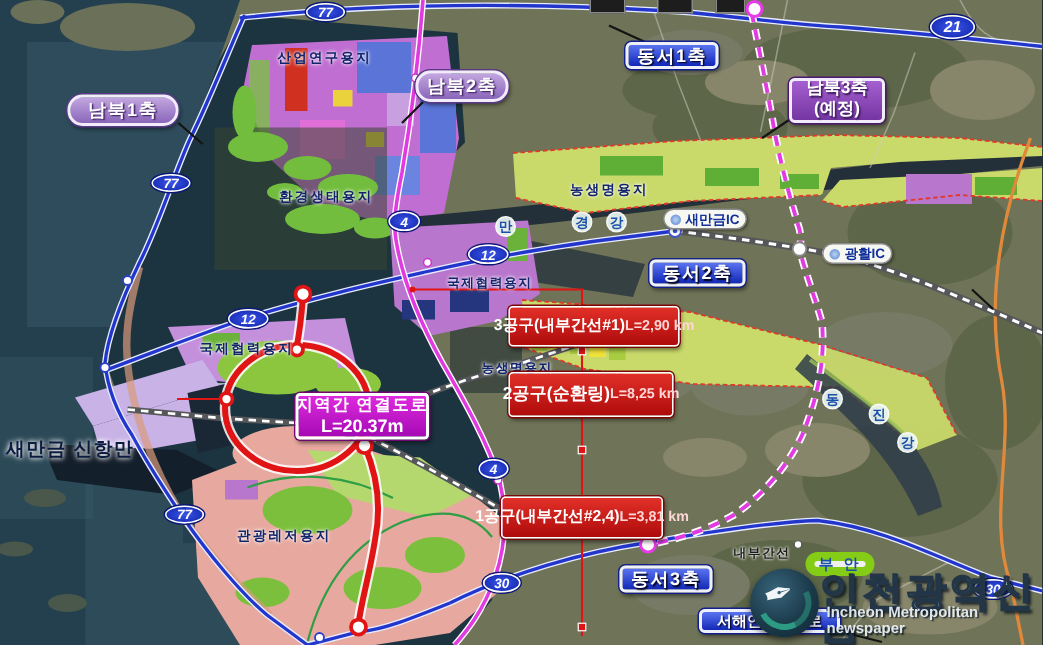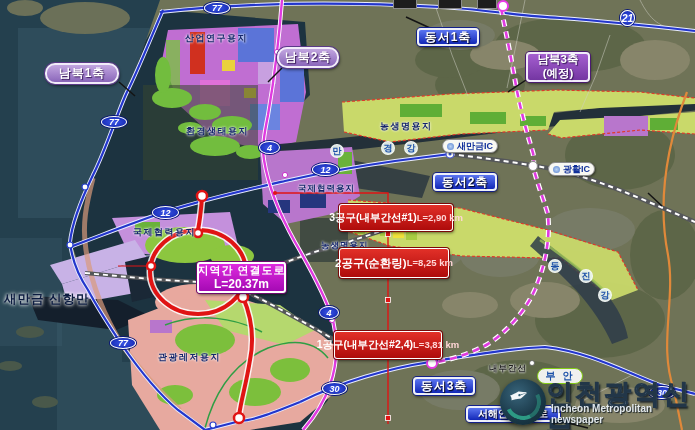--- a/index.html
+++ b/index.html
@@ -34,21 +34,21 @@
        border:1px solid rgba(240,248,255,.7);}
   .area-lbl{color:#13246a;font-weight:bold;font-size:9px;letter-spacing:1.5px;
        text-shadow:0 0 2px rgba(255,255,255,.95),0 0 3px rgba(255,255,255,.8);}
   .port-lbl{color:#0c1c40;font-weight:bold;font-size:12.5px;letter-spacing:1px;
        text-shadow:0 0 3px rgba(255,255,255,.95),0 0 4px rgba(255,255,255,.9);}
   .small-lbl{color:#1c1c1c;font-weight:bold;font-size:8.5px;letter-spacing:1px;
        text-shadow:0 0 2px #fff,0 0 2px #fff;}
   .river-c{width:14px;height:14px;border-radius:50%;background:rgba(233,244,240,.92);color:#1a50a8;
        font-weight:bold;font-size:9px;border:1px solid rgba(255,255,255,.65);}
   .buan-pill{background:rgba(252,252,252,.92);border-radius:9px;color:#1a50a8;font-weight:bold;
-       font-size:10px;letter-spacing:2px;border:1px solid #84cc16;z-index:4;}
+       font-size:10px;letter-spacing:2px;border:6px solid #84cc16;z-index:4;}
   .top-cut{position:absolute;background:#1d1d1d;border:1px solid #8a8a8a;border-top:none;z-index:5;}
   .wm-logo{position:absolute;width:46px;height:46px;border-radius:50%;z-index:9;
        background:radial-gradient(circle at 38% 32%,#38647a 0%,#1b3a4a 55%,#0e2630 100%);
        box-shadow:0 2px 5px rgba(0,0,0,.5);}
   .wm-swirl{position:absolute;inset:5px;border-radius:50%;border:4px solid transparent;
        border-bottom-color:#2d9a84;border-right-color:rgba(45,154,132,.55);transform:rotate(18deg);}
   .wm-pen{position:absolute;left:9px;top:3px;color:#f2f6f8;font-size:24px;transform:rotate(-18deg);
        font-family:"DejaVu Sans",sans-serif;}
   .wm-kr{position:absolute;z-index:9;color:rgba(152,170,188,.95);font-weight:bold;font-size:27px;
        letter-spacing:2px;-webkit-text-stroke:1px #223648;text-shadow:2px 2px 2px rgba(8,18,28,.85);}
@@ -322,21 +322,21 @@
     <span>새만금IC</span>
   </div>
   <div class="lbl ic-pill" style="left:548px;top:162px;height:14px">
     <span class="ic-dot"></span>
     <span>광활IC</span>
   </div>
 
   <div class="lbl route-oval" style="left:204px;top:2px;width:26px;height:12px">77</div>
   <div class="lbl route-oval" style="left:101px;top:116px;width:26px;height:12px">77</div>
   <div class="lbl route-oval" style="left:110px;top:337px;width:26px;height:12px">77</div>
-  <div class="lbl route-oval" style="left:620px;top:10px;width:15px;height:16px;font-size:10.5px">21</div>
+  <div class="lbl route-oval" style="left:620px;top:10px;width:30px;height:16px;font-size:10.5px">21</div>
   <div class="lbl route-oval" style="left:259px;top:141px;width:21px;height:13px">4</div>
   <div class="lbl route-oval" style="left:319px;top:306px;width:20px;height:13px">4</div>
   <div class="lbl route-oval" style="left:312px;top:163px;width:27px;height:13px">12</div>
   <div class="lbl route-oval" style="left:152px;top:206px;width:27px;height:13px">12</div>
   <div class="lbl route-oval" style="left:322px;top:382px;width:25px;height:13px">30</div>
   <div class="lbl route-oval" style="left:649px;top:386px;width:26px;height:13px;z-index:4">30</div>
 
   <div class="lbl red-box" style="left:339px;top:204px;width:114px;height:27px">
     <span class="t1">3공구(내부간선#1)</span>
     <span class="t2">L=2,90 km</span>

